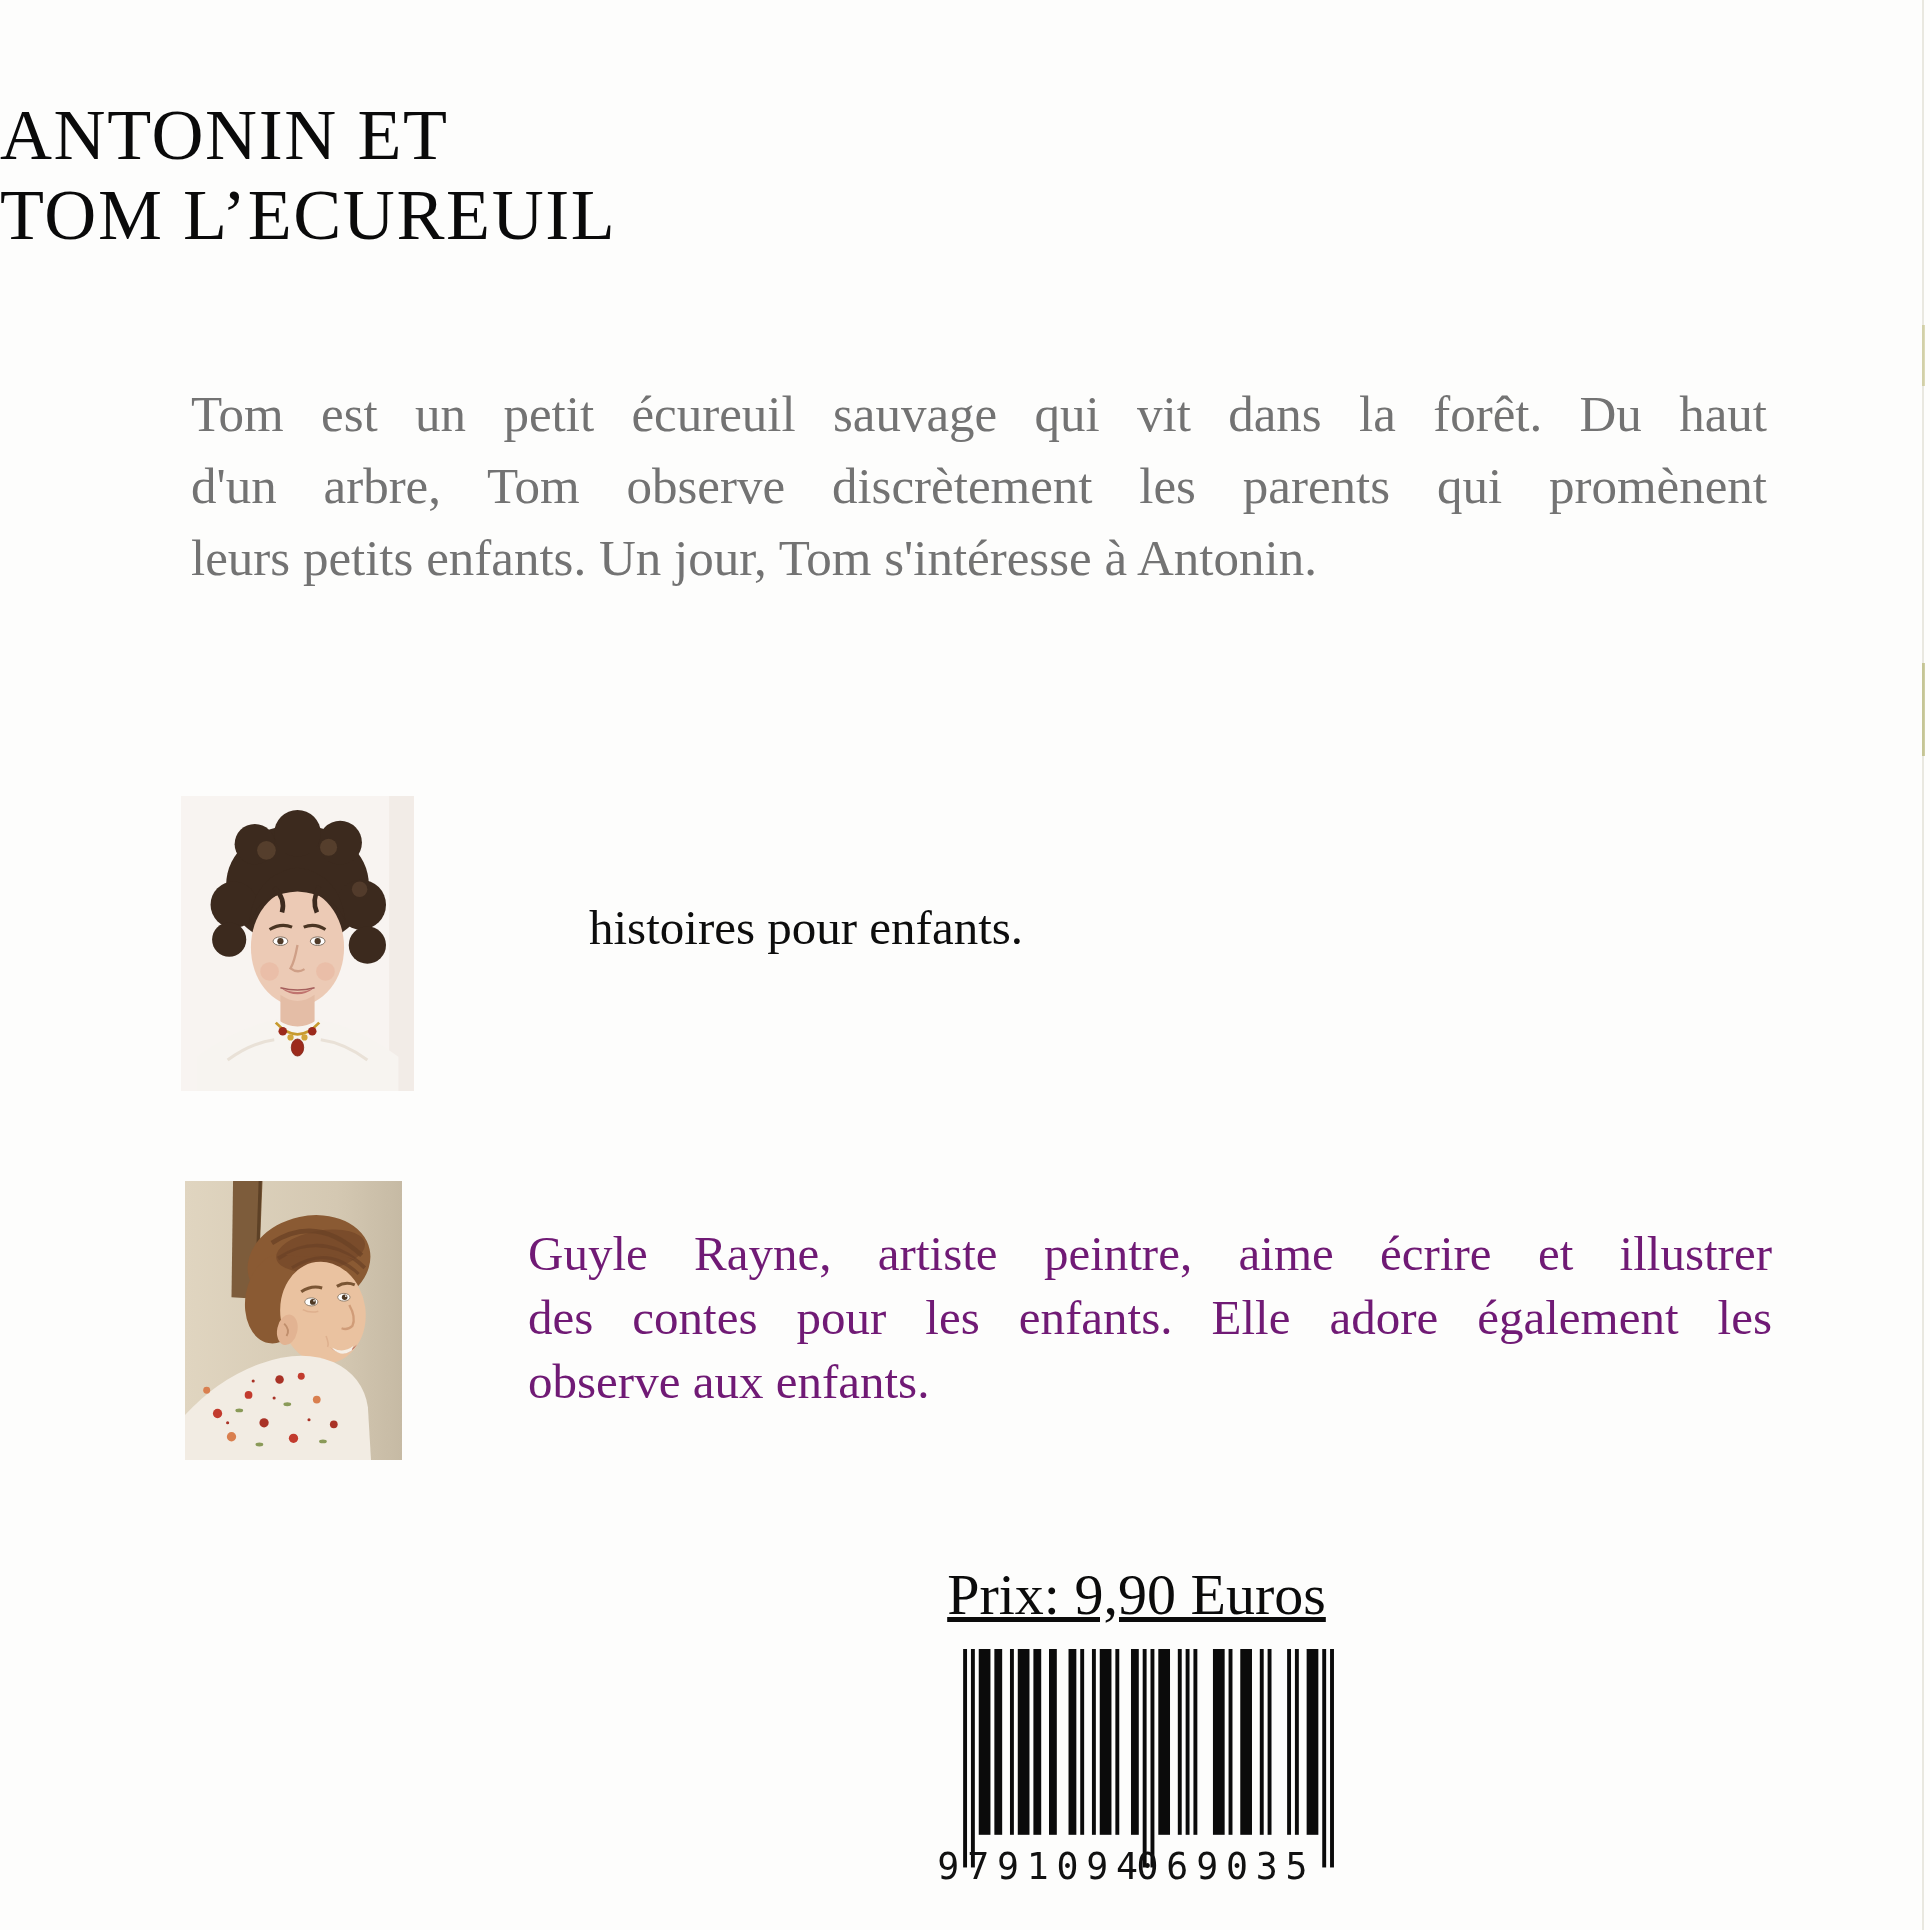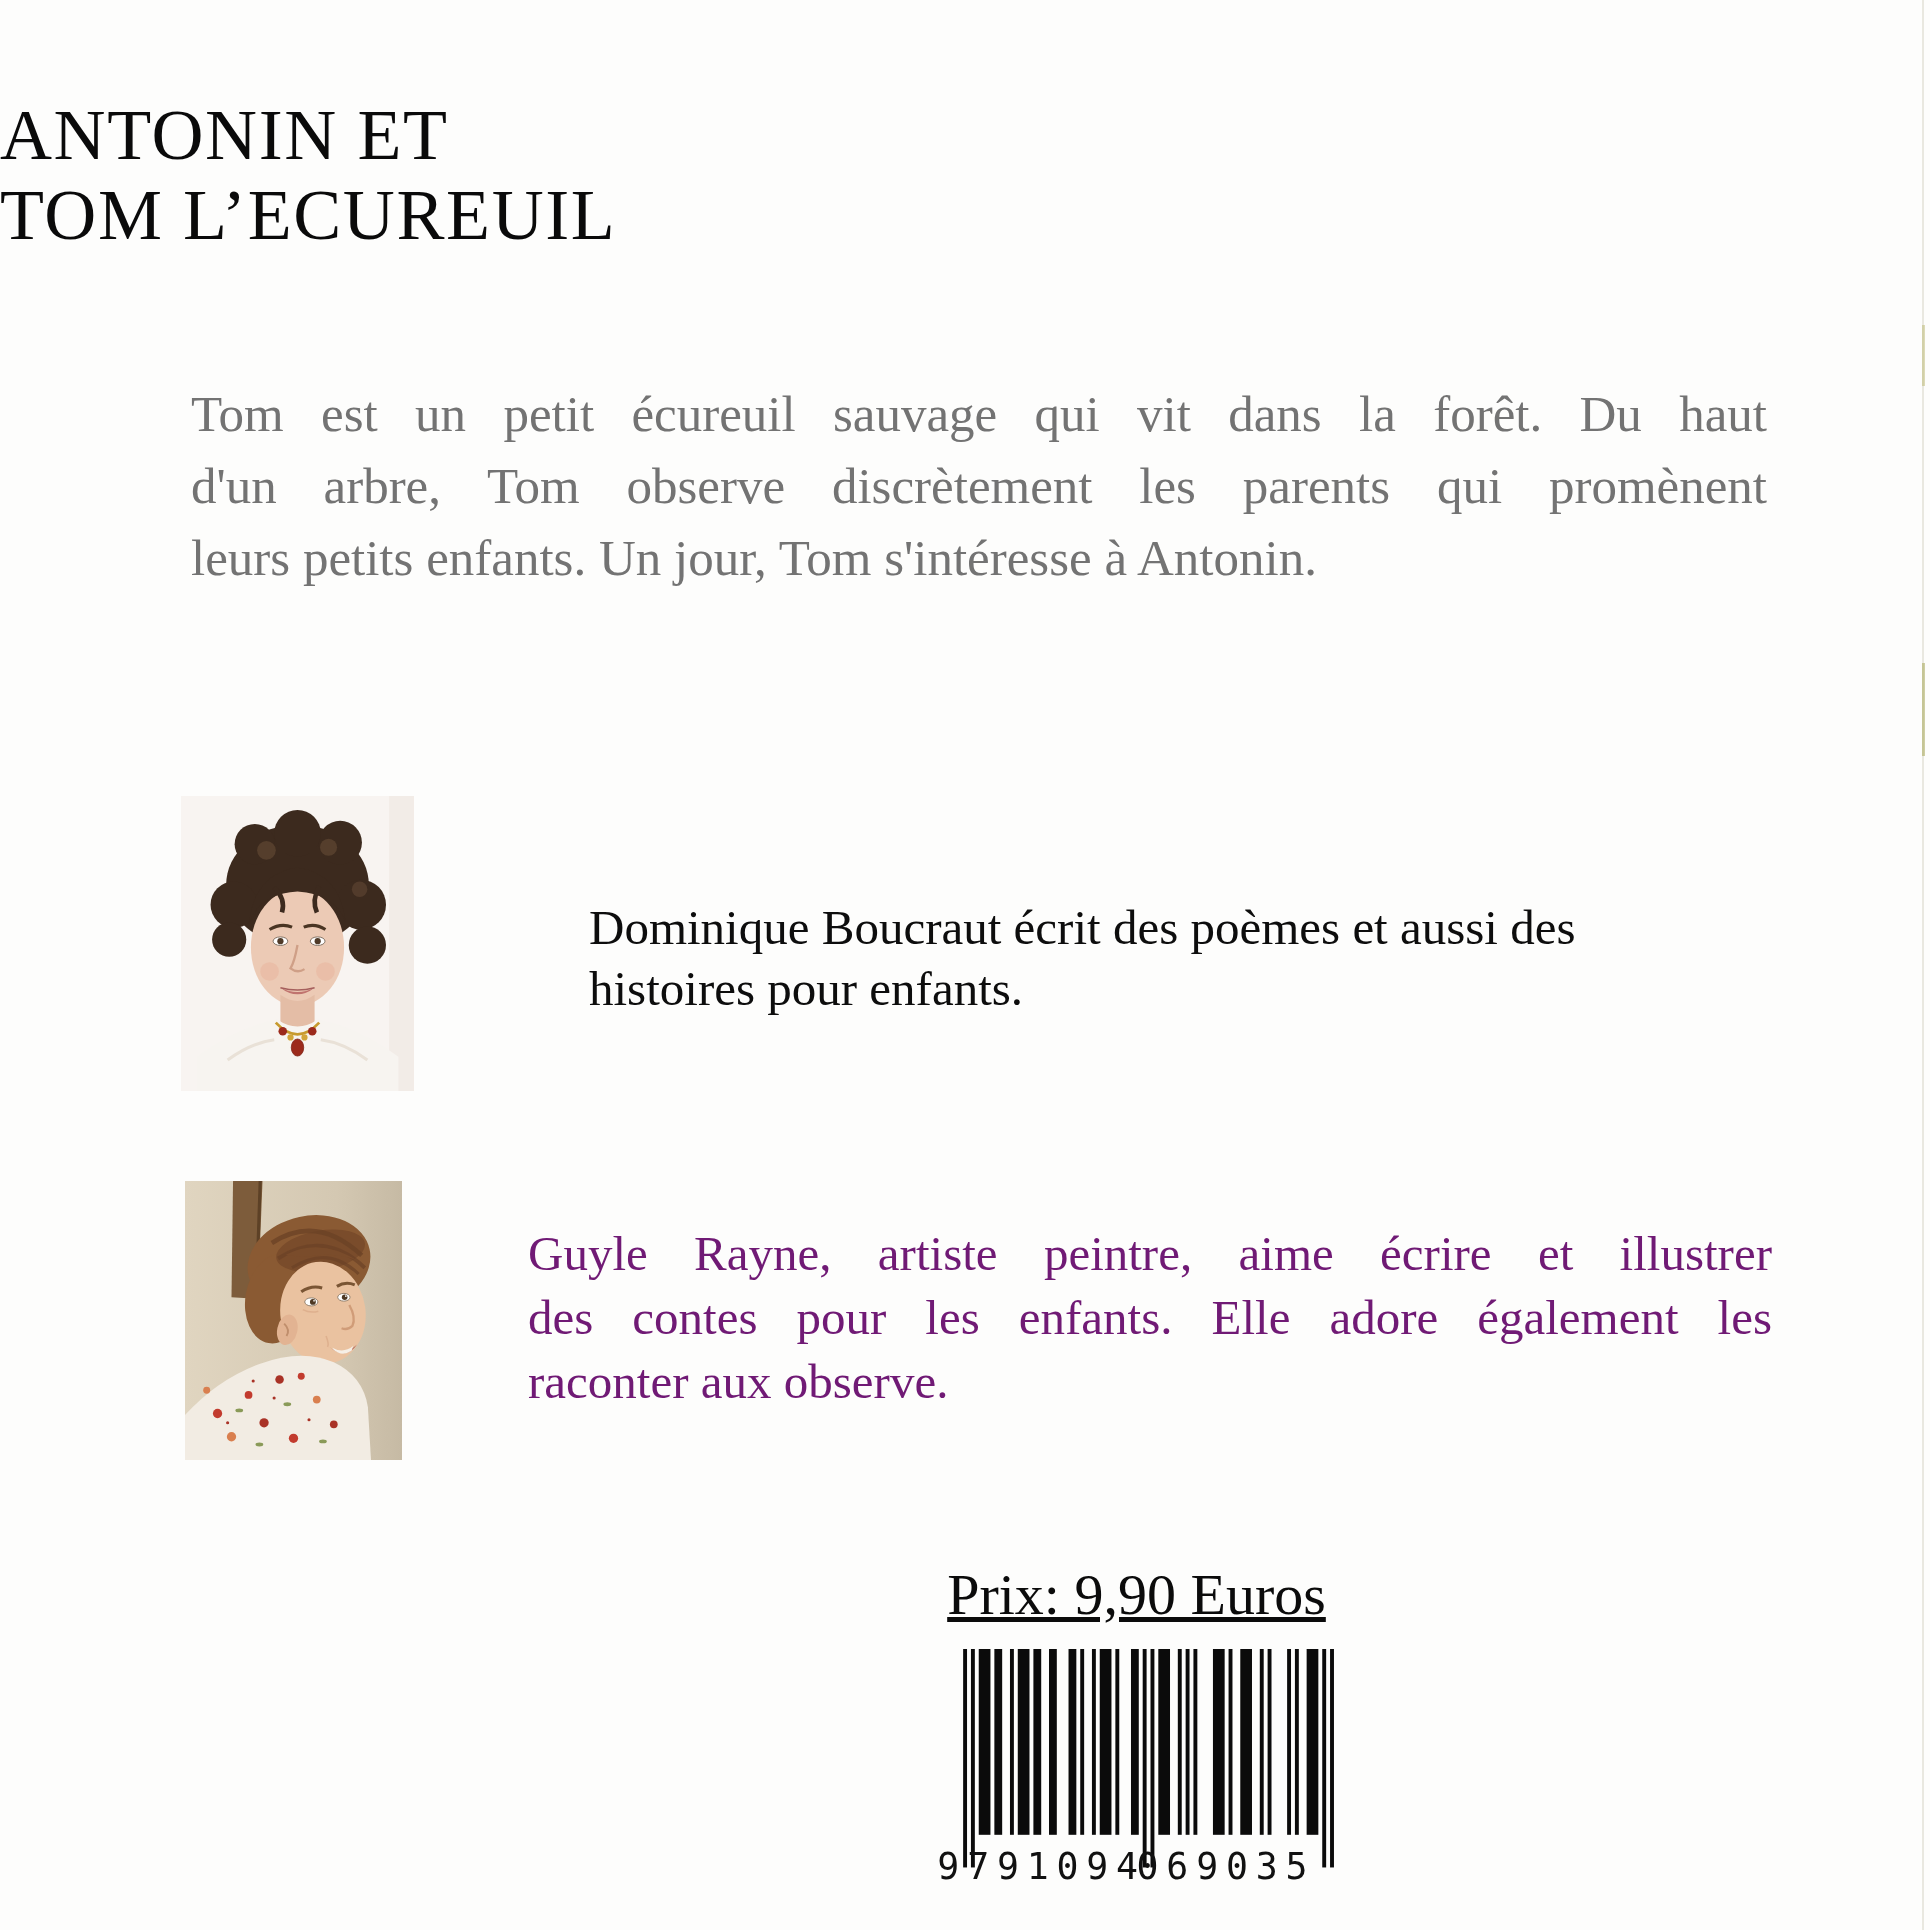--- a/index.html
+++ b/index.html
@@ -101,21 +101,20 @@
       <path d="M122,292 Q150,322 178,292" stroke="#c79a2e" stroke-width="3.5" fill="none"></path>
       <circle cx="131" cy="303" r="5.5" fill="#9c2a1c"></circle>
       <circle cx="169" cy="303" r="5.5" fill="#9c2a1c"></circle>
       <circle cx="141" cy="311" r="4" fill="#d2a63a"></circle>
       <circle cx="159" cy="311" r="4" fill="#d2a63a"></circle>
       <ellipse cx="150" cy="324" rx="8" ry="11" fill="#9c2a1c" stroke="#7c1f14" stroke-width="1"></ellipse>
     </g>
   </svg>
 
   <div class="bio1">
-    <span class="line">Dominique Boucraut écrit des poèmes et aussi des</span>
     <span class="line">histoires pour enfants.</span>
   </div>
 
   <svg class="photo photo2" viewBox="0 0 280 360" aria-hidden="true">
     <defs>
       <linearGradient id="bg2" x1="0" y1="0" x2="1" y2="0">
         <stop offset="0" stop-color="#e0d5c0"></stop>
         <stop offset="0.7" stop-color="#d4c8b2"></stop>
         <stop offset="1" stop-color="#c6baa4"></stop>
       </linearGradient>
@@ -170,21 +169,21 @@
       <circle cx="115" cy="280" r="2" fill="#a93226"></circle>
         <circle cx="55" cy="312" r="2" fill="#a93226"></circle>
       <circle cx="160" cy="308" r="2" fill="#a93226"></circle>
         <circle cx="88" cy="258" r="2" fill="#a93226"></circle>
     </g>
   </svg>
 
   <div class="bio2">
     <span class="line just">Guyle Rayne, artiste peintre, aime écrire et illustrer</span>
     <span class="line just">des contes pour les enfants. Elle adore également les</span>
-    <span class="line">raconter aux observe.</span>
+    <span class="line">observe aux enfants.</span>
   </div>
 
   <div class="price">Prix: 9,90 Euros</div>
 
   <svg class="barcode" viewBox="0 0 517 310" aria-hidden="true">
     <g fill="#0b0b0b">
         <rect x="40.00" y="0" width="5.02" height="281"></rect>
         <rect x="50.04" y="0" width="5.02" height="281"></rect>
         <rect x="60.08" y="0" width="15.06" height="239"></rect>
         <rect x="80.17" y="0" width="10.04" height="239"></rect>

